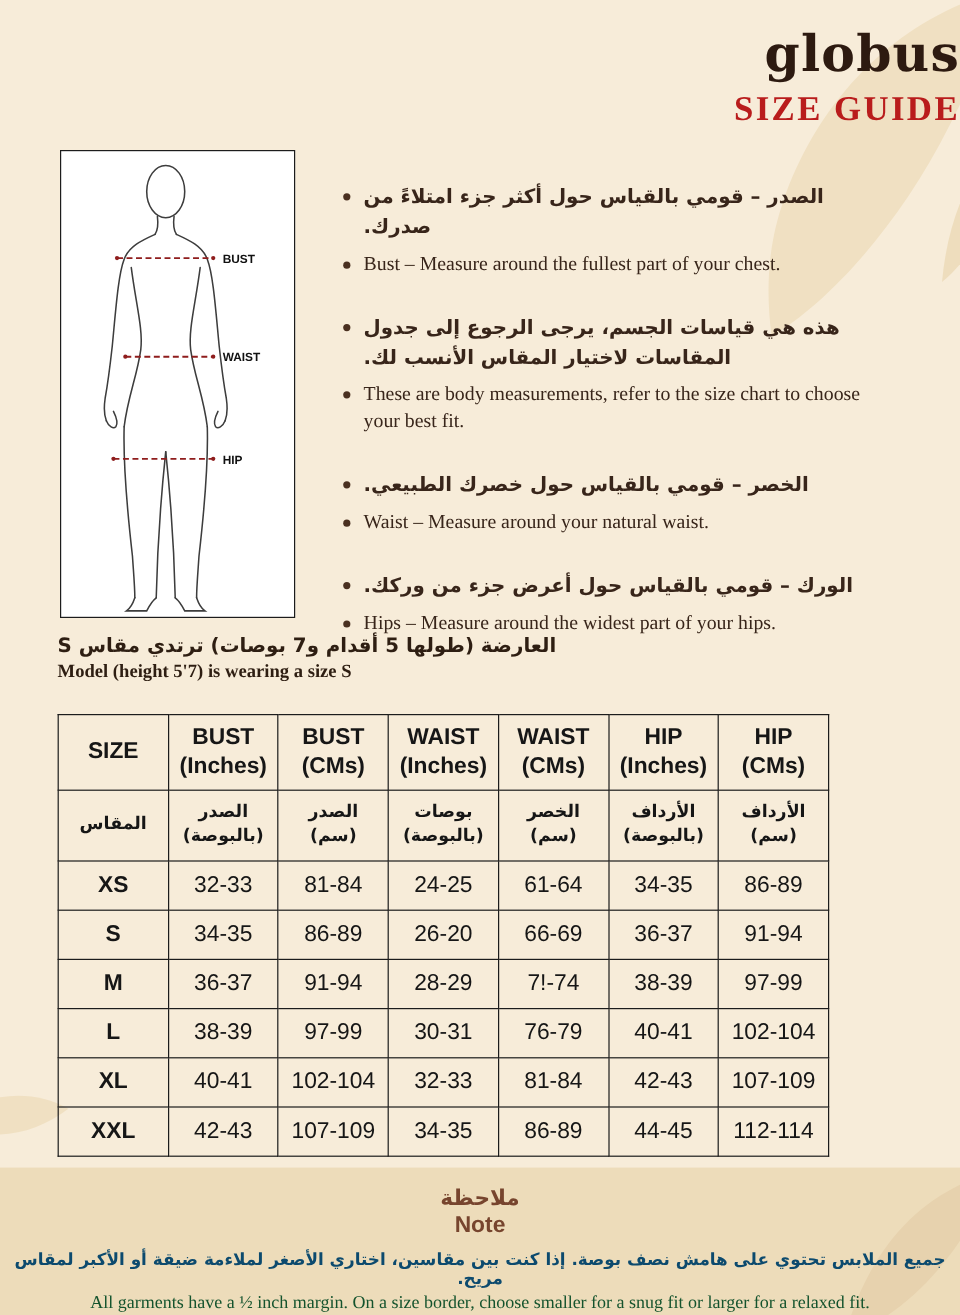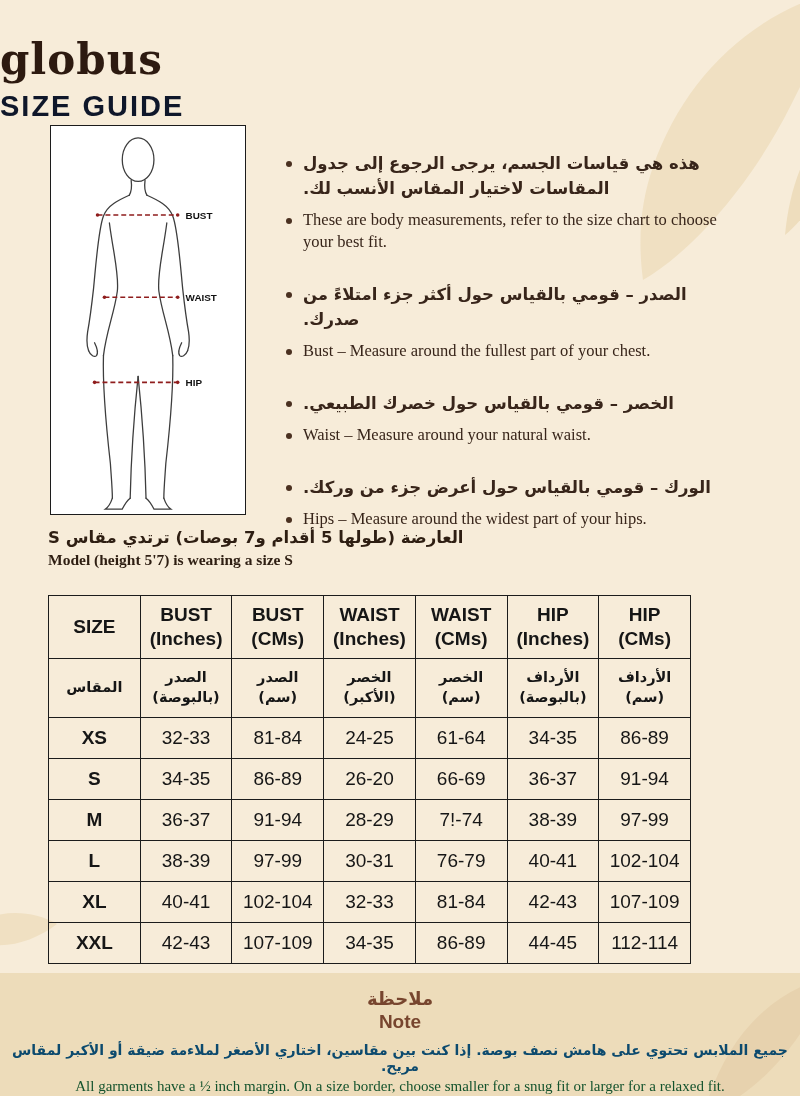--- a/index.html
+++ b/index.html
@@ -3,23 +3,23 @@
 <meta charset="utf-8">
 <style>
   html,body { margin:0; padding:0; }
   body { width:800px; height:1096px; font-family:"Liberation Sans",sans-serif; }
   #app { position:relative; width:800px; height:1096px; background:#f7ecd9; overflow:hidden; }
 
   .leaf { position:absolute; z-index:0; }
 
   .content { position:relative; z-index:1; width:100%; height:100%; }
 
-  .header { text-align:left; padding-top:39px; }
+  .header { text-align:right; padding-top:24px; }
   .logo { font-family:"DejaVu Serif",serif; font-weight:700; font-size:42px; line-height:1; color:#2d1a10; letter-spacing:1px; }
-  .page-title { margin-top:9px; font-weight:700; font-size:29px; color:#0f172a; letter-spacing:2px; }
+  .page-title { margin-top:9px; font-weight:700; font-size:29px; color:#b91c1c; letter-spacing:2px;font-family:Liberation Serif, serif; }
 
   .figure-box { position:absolute; left:50px; top:125px; width:196px; height:390px; background:#ffffff; border:1.5px solid #1c1c1c; box-sizing:border-box; }
   .figure-box svg { display:block; width:100%; height:100%; }
   .body-line { fill:none; stroke:#3d3d3d; stroke-width:1.3; stroke-linecap:round; }
   .measure-line { stroke:#8f1d1d; stroke-width:1.6; stroke-dasharray:5 3; }
   .measure-dot { fill:#8f1d1d; }
   .measure-label { font-family:"Liberation Sans",sans-serif; font-size:10px; font-weight:700; fill:#111111; }
 
   .bullets { position:absolute; left:286px; top:152px; width:448px; }
   .bgroup { margin-bottom:30px; }
@@ -110,36 +110,36 @@
         <circle class="measure-dot" cx="128" cy="258" r="1.8"></circle>
         <text class="measure-label" x="136" y="262">HIP</text>
       </svg>
     </div>
 
     <div class="bullets">
 
       <div class="bgroup">
         <div class="bline">
           <span class="dot"></span>
+          <div class="btext ar">الصدر – قومي بالقياس حول أكثر جزء امتلاءً من صدرك.</div>
+        </div>
+        <div class="bline">
+          <span class="dot"></span>
+          <div class="btext en">Bust – Measure around the fullest part of your chest.</div>
+        </div>
+      </div>
+
+      <div class="bgroup">
+        <div class="bline">
+          <span class="dot"></span>
           <div class="btext ar">هذه هي قياسات الجسم، يرجى الرجوع إلى جدول المقاسات لاختيار المقاس الأنسب لك.</div>
         </div>
         <div class="bline">
           <span class="dot"></span>
           <div class="btext en">These are body measurements, refer to the size chart to choose your best fit.</div>
-        </div>
-      </div>
-
-      <div class="bgroup">
-        <div class="bline">
-          <span class="dot"></span>
-          <div class="btext ar">الصدر – قومي بالقياس حول أكثر جزء امتلاءً من صدرك.</div>
-        </div>
-        <div class="bline">
-          <span class="dot"></span>
-          <div class="btext en">Bust – Measure around the fullest part of your chest.</div>
         </div>
       </div>
 
       <div class="bgroup">
         <div class="bline">
           <span class="dot"></span>
           <div class="btext ar">الخصر – قومي بالقياس حول خصرك الطبيعي.</div>
         </div>
         <div class="bline">
           <span class="dot"></span>
@@ -208,21 +208,21 @@
               <div class="thwrap">
                 <span>HIP</span>
                 <span>(CMs)</span>
               </div>
             </th>
       </tr>
       <tr class="h-ar">
         <th>المقاس</th>
         <th>الصدر (بالبوصة)</th>
         <th>الصدر (سم)</th>
-        <th>الخصر (الأكبر)</th>
+        <th>بوصات (بالبوصة)</th>
         <th>الخصر (سم)</th>
         <th>الأرداف (بالبوصة)</th>
         <th>الأرداف (سم)</th>
       </tr>
       <tr class="drow">
         <td class="size">XS</td>
         <td>32-33</td>
         <td>81-84</td>
         <td>24-25</td>
         <td>61-64</td>

